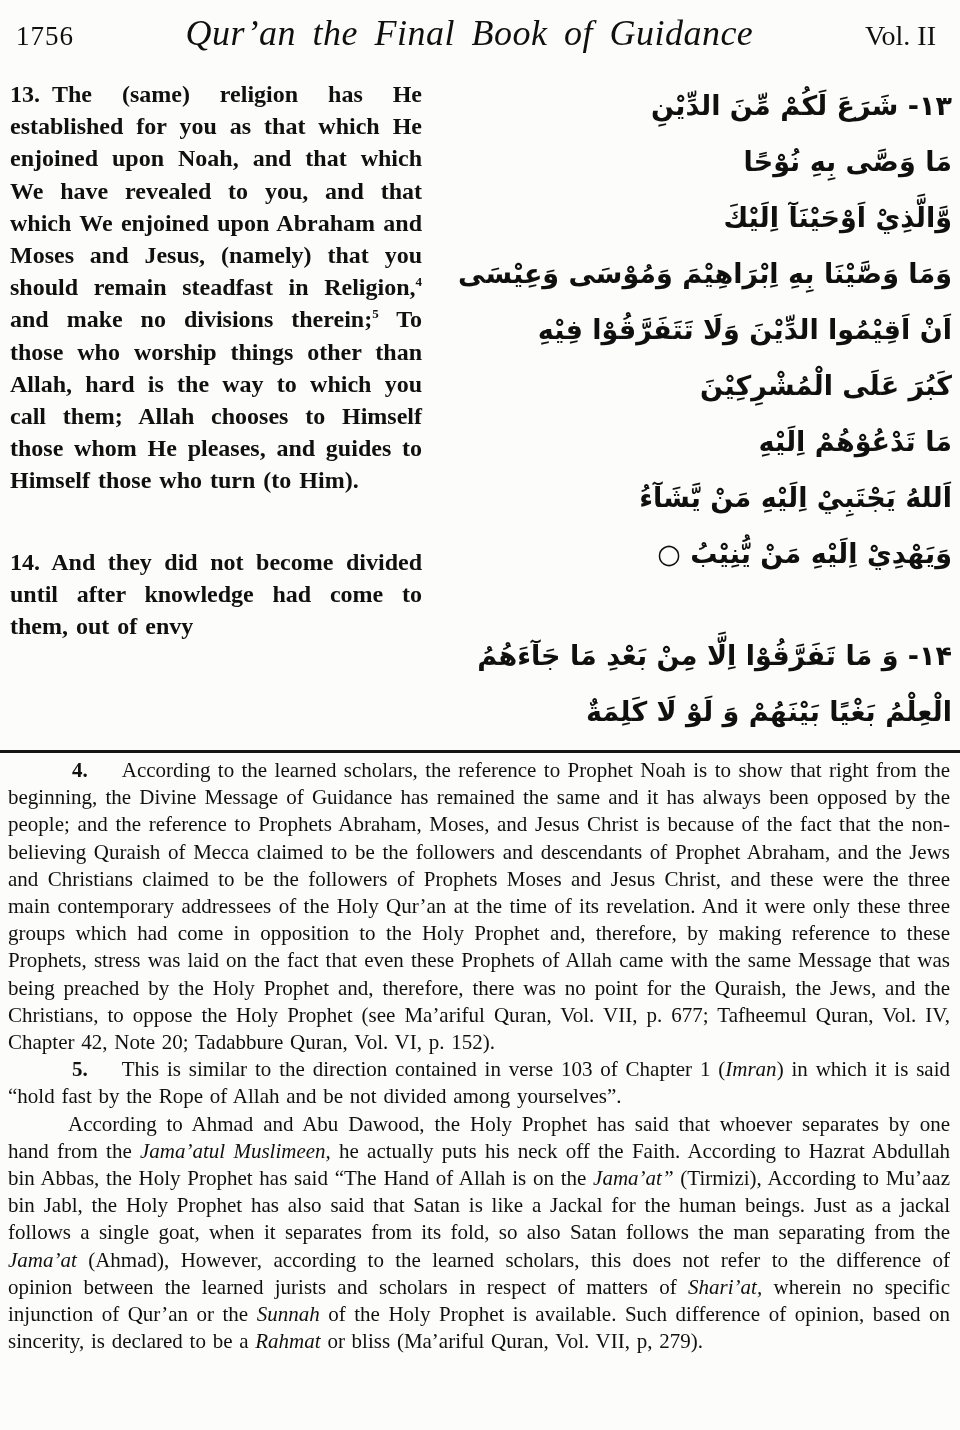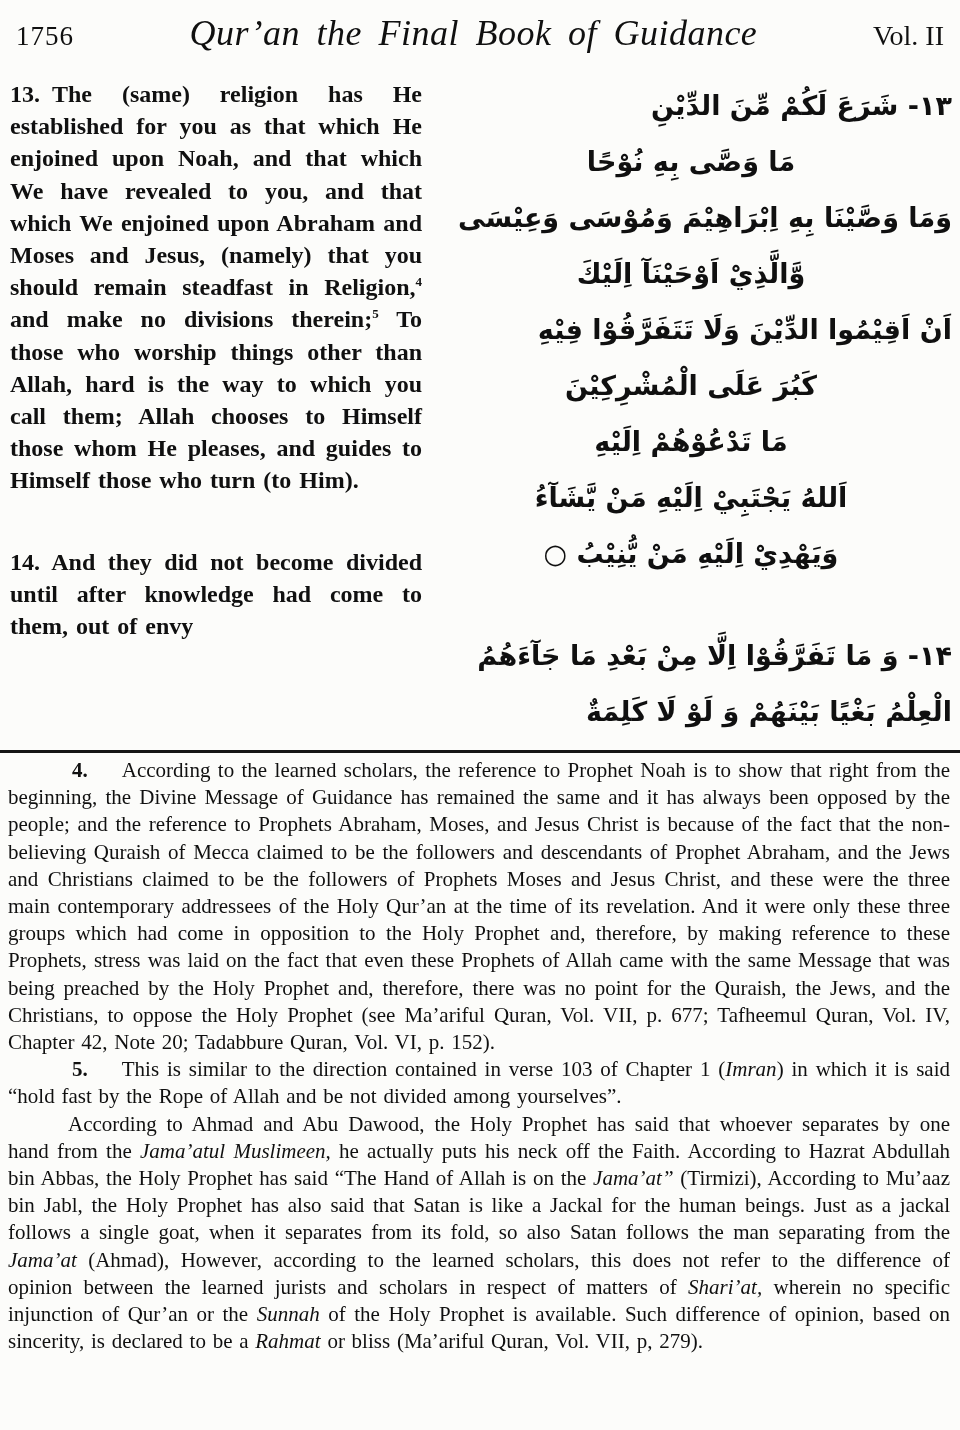--- a/index.html
+++ b/index.html
@@ -9,21 +9,21 @@
     background: #fcfcfa;
     color: #101010;
     font-family: "Liberation Serif", serif;
     overflow: hidden;
   }
   .page { width: 960px; height: 1430px; position: relative; }
 
   
   .header {
     display: flex; justify-content: space-between; align-items: baseline;
-    padding: 12px 16px 0 16px;
+    padding: 12px 24px 0 16px;
     gap: 40px;
   }
   .pnum  { font-size: 27px; letter-spacing: 1px; }
   .title { font-size: 36px; font-style: italic; word-spacing: 7px; letter-spacing: .5px; }
   .vol   { font-size: 28px; }
 
   
   .main { display: flex; margin-top: 24px; padding-left: 10px; }
   .col-en { width: 412px; flex: none; }
   .verse-en {
@@ -33,21 +33,21 @@
   }
   .verse-en sup { font-size: 13px; line-height: 0; }
   .verse-en.v14 { margin-top: 49px; }
 
   .col-ar {
     flex: 1; direction: rtl; padding: 0 8px 0 8px;
     font-family: "DejaVu Sans", sans-serif; font-weight: bold;
   }
   .ar-line { font-size: 27px; line-height: 56px; white-space: nowrap; }
   .ar-line.r { text-align: right; }
-  .ar-line.c { text-align: center; }
+  .ar-line.c { }
   .ar14 { margin-top: 46px; }
 
   
   .rule { height: 3px; background: #151515; margin-top: 10px; }
 
   
   .footnotes {
     padding: 4px 10px 0 8px;
     font-size: 21px; line-height: 27.2px;
     text-align: justify; word-spacing: 1.5px;
@@ -73,22 +73,22 @@
 
     <div class="col-en">
       <p class="verse-en"><span>13. The (same) religion has He established for you as that which He enjoined upon Noah, and that which We have revealed to you, and that which We enjoined upon Abraham and Moses and Jesus, (namely) that you should remain steadfast in Religion,</span><sup>4</sup><span> and make no divisions therein;</span><sup>5</sup><span> To those who worship things other than Allah, hard is the way to which you call them; Allah chooses to Himself those whom He pleases, and guides to Himself those who turn (to Him).</span></p>
       <p class="verse-en v14">14. And they did not become divided until after knowledge had come to them, out of envy</p>
     </div>
 
     <div class="col-ar">
       <div>
         <div class="ar-line r">۱۳- شَرَعَ لَكُمْ مِّنَ الدِّيْنِ</div>
         <div class="ar-line c">مَا وَصَّى بِهِ نُوْحًا</div>
+        <div class="ar-line c">وَّالَّذِيْ اَوْحَيْنَآ اِلَيْكَ</div>
         <div class="ar-line r">وَمَا وَصَّيْنَا بِهِ اِبْرَاهِيْمَ وَمُوْسَى وَعِيْسَى</div>
-        <div class="ar-line c">وَّالَّذِيْ اَوْحَيْنَآ اِلَيْكَ</div>
         <div class="ar-line r">اَنْ اَقِيْمُوا الدِّيْنَ وَلَا تَتَفَرَّقُوْا فِيْهِ</div>
         <div class="ar-line c">كَبُرَ عَلَى الْمُشْرِكِيْنَ</div>
         <div class="ar-line c">مَا تَدْعُوْهُمْ اِلَيْهِ</div>
         <div class="ar-line c">اَللهُ يَجْتَبِيْ اِلَيْهِ مَنْ يَّشَآءُ</div>
         <div class="ar-line c">وَيَهْدِيْ اِلَيْهِ مَنْ يُّنِيْبُ ○</div>
       </div>
       <div class="ar14">
         <div class="ar-line r">۱۴- وَ مَا تَفَرَّقُوْا اِلَّا مِنْ بَعْدِ مَا جَآءَهُمُ</div>
         <div class="ar-line r">الْعِلْمُ بَغْيًا بَيْنَهُمْ وَ لَوْ لَا كَلِمَةٌ</div>
       </div>

